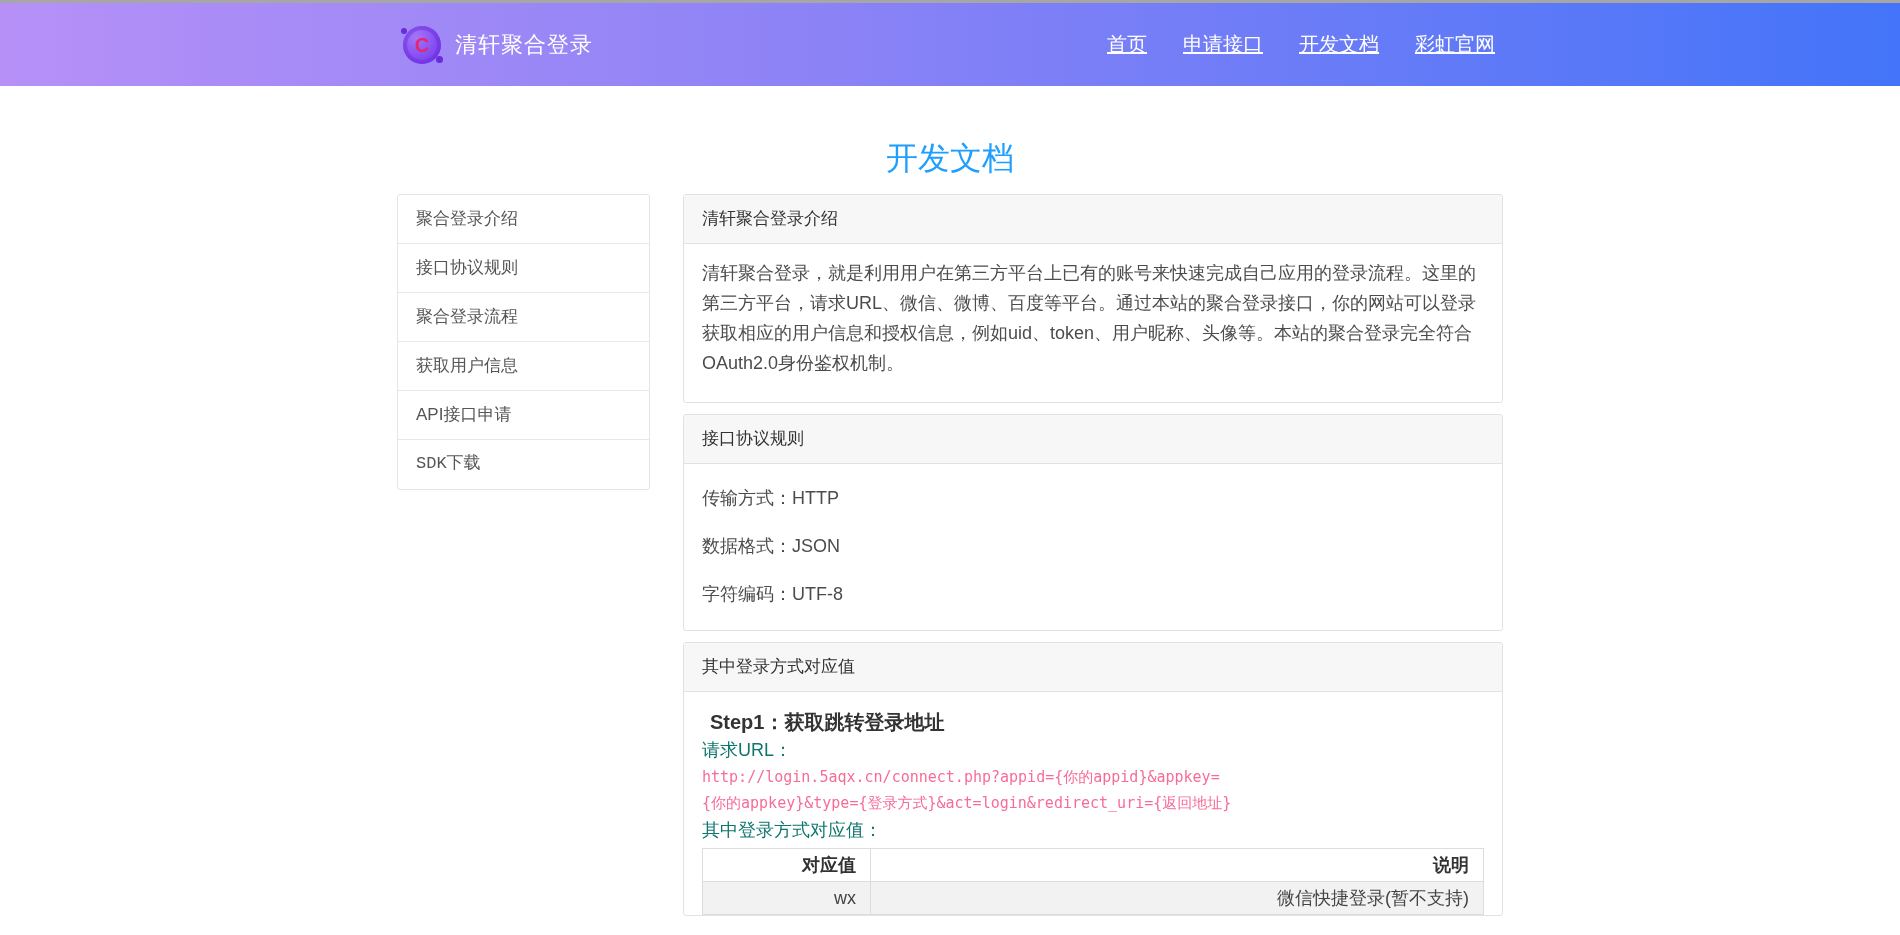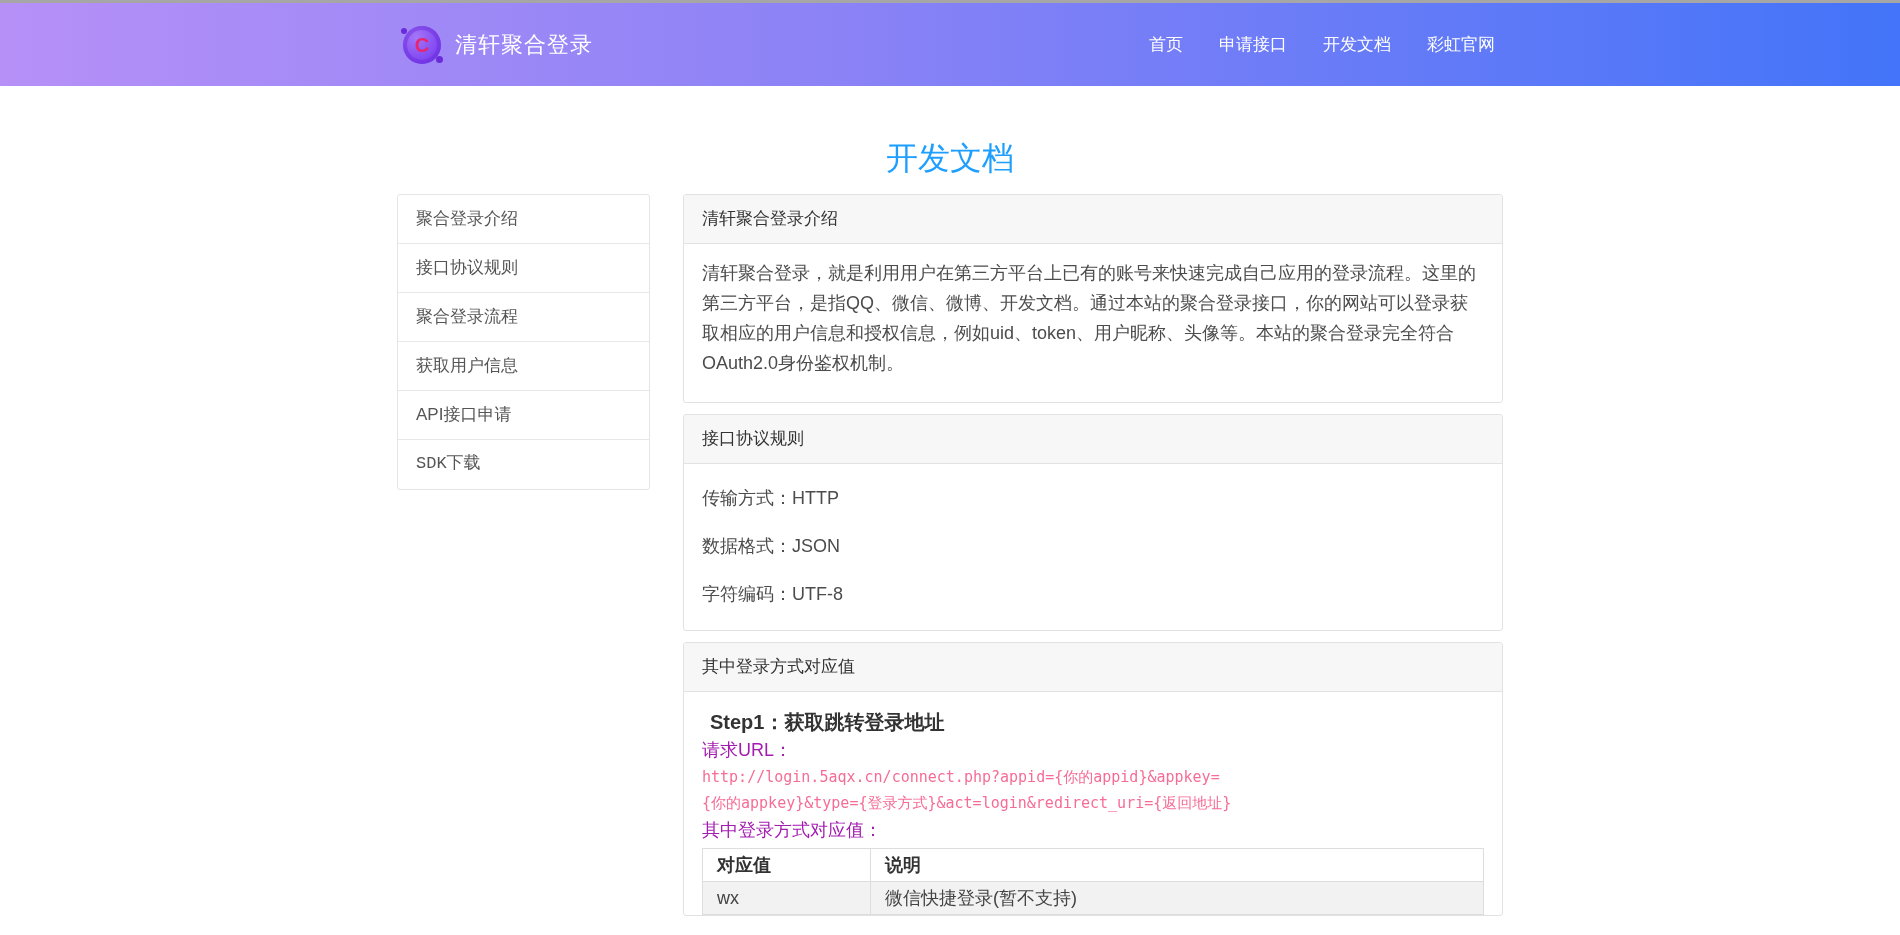--- a/index.html
+++ b/index.html
@@ -16,21 +16,21 @@
   .brand { display:flex; align-items:center; gap:14px; padding-left:6px; cursor:pointer; }
   .logo { width:38px; height:38px; border-radius:50%; position:relative;
           background:radial-gradient(circle at 35% 30%, #a477f7, #7a3ff0 75%);
           box-shadow:inset 0 0 0 4px rgba(106,43,217,.45);
           display:flex; align-items:center; justify-content:center; }
   .logo-letter { font-size:20px; font-weight:bold; color:#e8256f; line-height:1; }
   .logo-dot-tl { position:absolute; width:6px; height:6px; border-radius:50%; background:#6a2bd9; top:2px; left:-2px; }
   .logo-dot-br { position:absolute; width:7px; height:7px; border-radius:50%; background:#6a2bd9; bottom:1px; right:-2px; }
   .brand-title { color:#ffffff; font-size:22px; letter-spacing:1px; }
   .nav { display:flex; gap:36px; padding-right:8px; }
-  .nav-item { color:#ffffff; font-size:17px; cursor:pointer; white-space:nowrap; }
+  .nav-item { color:#ffffff; font-size:20px; cursor:pointer; white-space:nowrap;text-decoration:underline; }
 
   
   .page-title-wrap { width:1106px; margin:52px auto 0; text-align:center; }
   .page-title { color:#1e9fff; font-size:32px; font-weight:normal; line-height:40px; }
 
   
   .main { width:1106px; margin:16px auto 0; display:flex; align-items:flex-start; gap:33px; }
 
   
   .sidebar { width:253px; border:1px solid #e5e5e5; border-radius:3px; background:#fff; }
@@ -45,27 +45,27 @@
                   border-bottom:1px solid #e2e2e2; border-radius:3px 3px 0 0; line-height:20px; }
   .panel-body { padding:14px 18px 24px; font-size:18px; color:#4c4c4c; }
   .intro-paragraph { line-height:30px; }
 
   .panel-body.proto { padding:20px 18px; }
   .proto-line { line-height:28px; margin-bottom:20px; }
   .proto-line:last-child { margin-bottom:2px; }
 
   .panel-body.flow { padding:12px 18px 0; }
   .step-title { font-size:20px; font-weight:bold; color:#333; line-height:28px; margin-top:4px;margin-left:8px; }
-  .plain-line { font-size:18px; color:#a21caf; line-height:28px; }
+  .plain-line { font-size:18px; color:#0f766e; line-height:28px; }
   .code-url { font-family:"DejaVu Sans Mono","Liberation Mono",monospace; font-size:15px;
               color:#f76c97; line-height:26px; word-break:break-all; max-width:540px; }
 
   .value-table { border-collapse:collapse; width:100%; margin-top:4px; }
   .value-table th, .value-table td { border:1px solid #ddd; padding:6px 14px; font-size:18px;
-                                     color:#444; text-align:left; line-height:20px; }
+                                     color:#444; text-align:right; line-height:20px; }
   .value-table th { font-weight:bold; color:#333; background:#fff; }
   .value-table tbody tr:nth-child(odd) { background:#f2f2f2; }
   .value-table .col-key { width:168px; }
 </style>
 </head>
 <body>
 
 <div class="window-edge"></div>
 
 <header class="site-header">
@@ -100,21 +100,21 @@
     <div class="sidebar-item">获取用户信息</div>
     <div class="sidebar-item">API接口申请</div>
     <div class="sidebar-item">SDK下载</div>
   </aside>
 
   <div class="content">
 
     <section class="panel">
       <div class="panel-header">清轩聚合登录介绍</div>
       <div class="panel-body">
-        <p class="intro-paragraph">清轩聚合登录，就是利用用户在第三方平台上已有的账号来快速完成自己应用的登录流程。这里的第三方平台，是指QQ、微信、微博、开发文档。通过本站的聚合登录接口，你的网站可以登录获取相应的用户信息和授权信息，例如uid、token、用户昵称、头像等。本站的聚合登录完全符合OAuth2.0身份鉴权机制。</p>
+        <p class="intro-paragraph">清轩聚合登录，就是利用用户在第三方平台上已有的账号来快速完成自己应用的登录流程。这里的第三方平台，请求URL、微信、微博、百度等平台。通过本站的聚合登录接口，你的网站可以登录获取相应的用户信息和授权信息，例如uid、token、用户昵称、头像等。本站的聚合登录完全符合OAuth2.0身份鉴权机制。</p>
       </div>
     </section>
 
     <section class="panel">
       <div class="panel-header">接口协议规则</div>
       <div class="panel-body proto">
         <p class="proto-line">传输方式：HTTP</p>
         <p class="proto-line">数据格式：JSON</p>
         <p class="proto-line">字符编码：UTF-8</p>
       </div>

